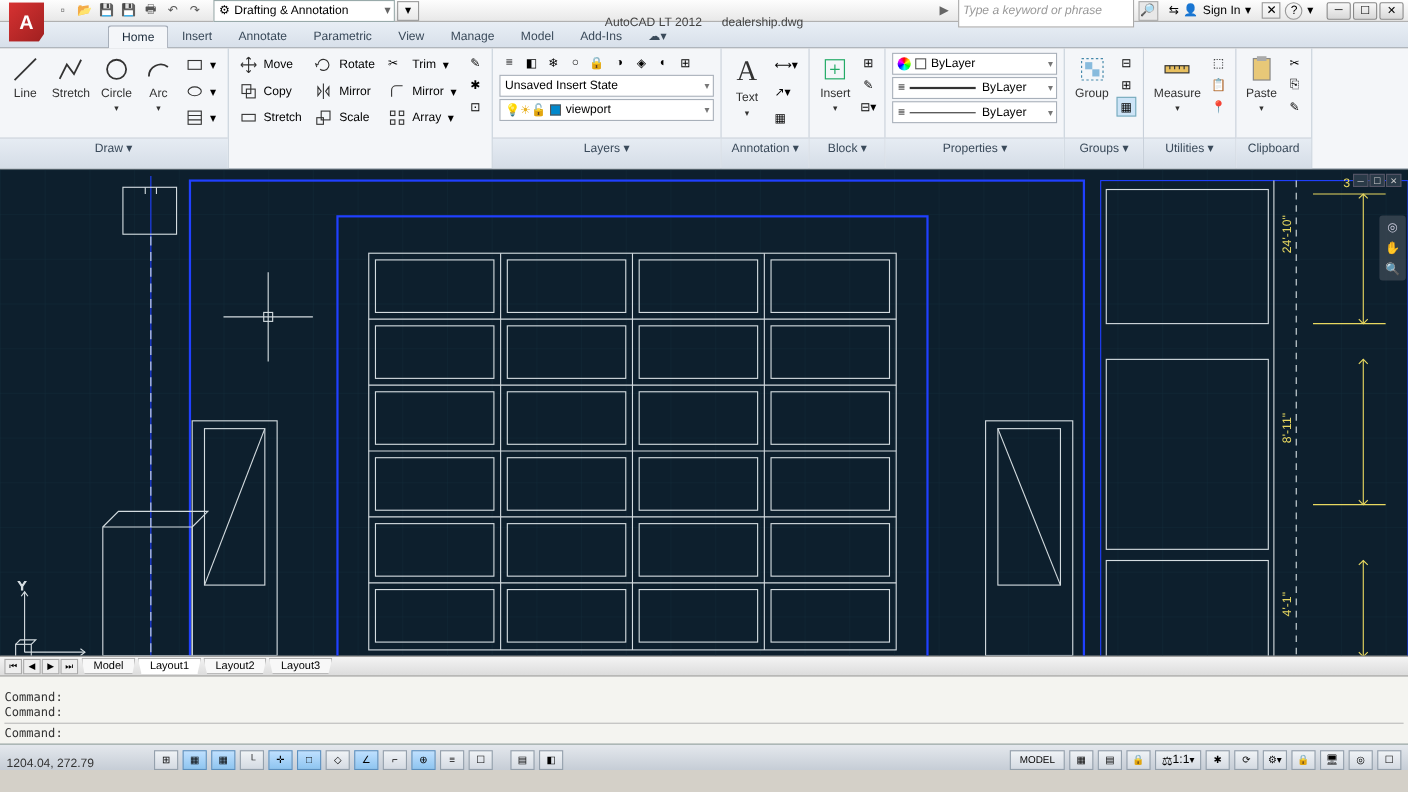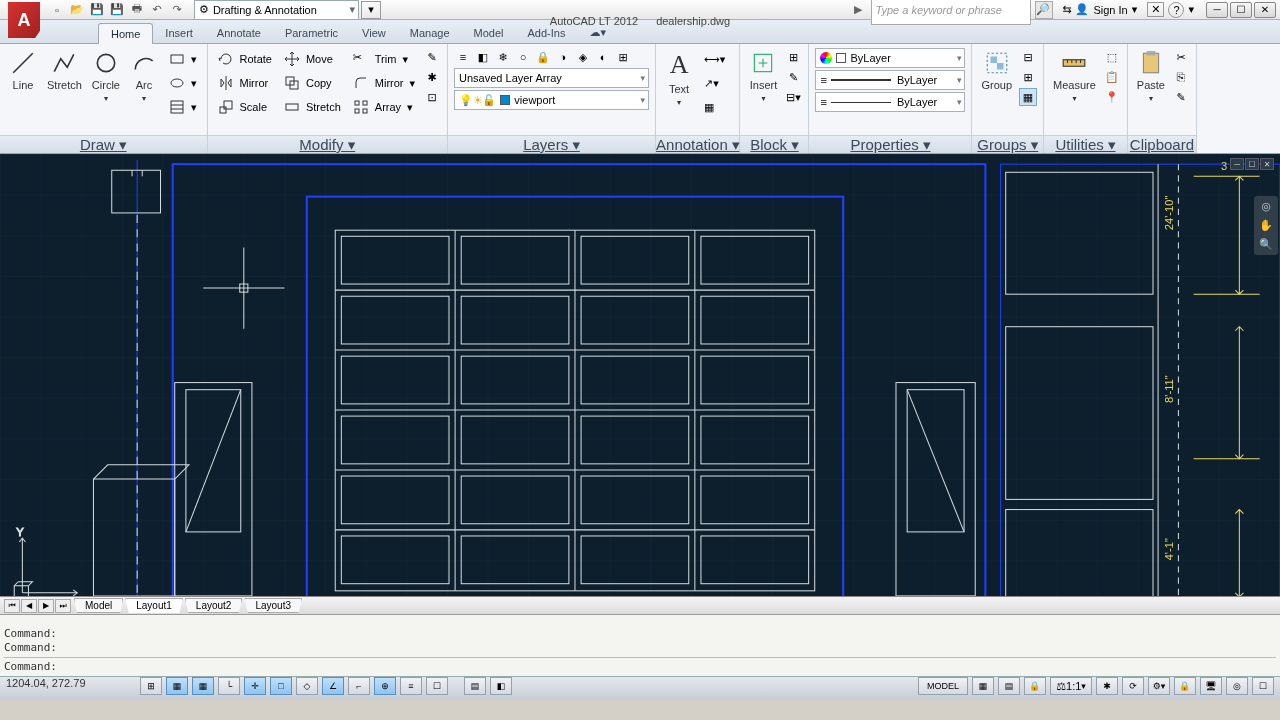--- a/index.html
+++ b/index.html
@@ -16,41 +16,41 @@
 .search-go { width:18px; height:18px; background:#e8e8e8; border:1px solid #aaa; display:flex; align-items:center; justify-content:center; }
 .signin { display:flex; gap:4px; align-items:center; margin:0 6px; }
 .win-btns { display:flex; gap:2px; margin-left:8px; }
 .win-btn { width:22px; height:16px; border:1px solid #888; background:linear-gradient(#f8f8f8,#d8d8d8); display:flex; align-items:center; justify-content:center; font-size:10px; border-radius:2px; }
 .tabstrip { height:24px; background:linear-gradient(#e8eef5,#d8e0ea); display:flex; align-items:flex-end; padding-left:50px; border-bottom:1px solid #a0a8b4; }
 .tab { padding:4px 12px; cursor:pointer; color:#3a4a5a; }
 .tab.active { background:#f4f6f9; border:1px solid #a0a8b4; border-bottom:none; border-radius:3px 3px 0 0; color:#1a2a3a; position:relative; top:1px;margin-left:48px; }
 .ribbon { height:110px; background:#f4f6f9; display:flex; border-bottom:1px solid #9aa5b0; }
 .panel { border-right:1px solid #c8d0da; display:flex; flex-direction:column; }
 .panel-body { flex:1; display:flex; padding:4px 6px; gap:4px; align-items:flex-start; }
-.panel-title { height:18px; background:linear-gradient(#e6ecf3,#d5dde7); text-align:center; font-size:15px; color:#3a4a5a; line-height:18px; border-top:1px solid #c8d0da;text-decoration:underline; }
+.panel-title { height:28px; background:linear-gradient(#e6ecf3,#d5dde7); text-align:center; font-size:11px; color:#3a4a5a; line-height:18px; border-top:1px solid #c8d0da; }
 .bigbtn { display:flex; flex-direction:column; align-items:center; gap:3px; padding:2px 3px; cursor:pointer; min-width:34px; }
 .bigbtn svg { width:26px; height:26px; }
 .bigbtn span { font-size:11px; color:#333; }
 .vstack { display:flex; flex-direction:column; gap:2px; }
 .rowbtn { display:flex; align-items:center; gap:6px; padding:1px 4px; cursor:pointer; height:22px; white-space:nowrap; }
 .rowbtn svg, .rowbtn .ic { width:16px; height:16px; flex-shrink:0; }
 .mini { width:18px; height:18px; border:1px solid transparent; display:flex; align-items:center; justify-content:center; cursor:pointer; }
 .long-dd { border:1px solid #a8b0ba; background:#fff; height:20px; display:flex; align-items:center; padding:0 14px 0 4px; position:relative; min-width:150px; }
 .long-dd::after { content:"▾"; position:absolute; right:3px; color:#777; font-size:9px; }
 .canvas-wrap { position:relative; height:442px; background:#0d1f2d; overflow:hidden; }
 .canvas-wrap svg { position:absolute; inset:0; }
 .viewport-ctrl { position:absolute; top:4px; right:6px; display:flex; gap:1px; }
 .viewport-ctrl div { width:14px; height:12px; background:#2a3a48; border:1px solid #556; color:#ccc; font-size:8px; display:flex; align-items:center; justify-content:center; }
 .layout-tabs { height:18px; background:linear-gradient(#f4f4f4,#dcdcdc); display:flex; align-items:center; border-top:1px solid #888; padding-left:4px; }
 .lt-nav { width:16px; height:14px; border:1px solid #aaa; background:#eee; margin-right:1px; display:flex; align-items:center; justify-content:center; font-size:8px; }
 .lt-tab { padding:1px 10px; border:1px solid #aaa; background:#f8f8f8; margin-left:2px; font-size:10px; cursor:pointer; clip-path:polygon(0 0,100% 0,94% 100%,6% 100%); }
 .lt-tab.active { background:#fff; font-weight:normal; border-bottom-color:#fff; }
 .cmd-area { height:62px; background:#f4f4f0; border-top:1px solid #999; padding:2px 4px; display:flex; flex-direction:column; justify-content:flex-end; }
 .cmd-line { color:#333; font-family:Consolas,monospace; font-size:11px; line-height:14px; }
-.statusbar { height:24px; background:linear-gradient(#e4e8ed,#c6cdd6); border-top:1px solid #9aa; display:flex; align-items:flex-start; padding:0 6px; gap:4px; }
+.statusbar { height:24px; background:linear-gradient(#e4e8ed,#c6cdd6); border-top:1px solid #9aa; display:flex; align-items:flex-end; padding:0 6px; gap:4px; }
 .coord { font-size:11px; color:#333; min-width:130px; }
 .sb-btn { width:22px; height:18px; border:1px solid #94a0ac; background:linear-gradient(#f0f3f6,#d4dae2); display:flex; align-items:center; justify-content:center; font-size:9px; cursor:pointer; }
 .sb-btn.on { background:linear-gradient(#bfe0ff,#8ec5f0); border-color:#5a90c0; }
 .sb-right { margin-left:auto; display:flex; gap:4px; align-items:center; }
 .ln-swatch { width:60px; height:2px; background:#333; }
 .dim-txt { fill:#e8d860; font-size:11px; }
 </style>
 </head>
 <body>
 
@@ -152,97 +152,96 @@
       </div>
     </div>
     <div class="panel-title">Draw ▾</div>
   </div>
 
   <div class="panel">
     <div class="panel-body">
       <div class="vstack">
         <div class="rowbtn">
             <svg viewBox="0 0 16 16">
+              <path d="M8 1v14M1 8h14M8 1l-2 2M8 1l2 2M8 15l-2-2M8 15l2-2M1 8l2-2M1 8l2 2M15 8l-2-2M15 8l-2 2" stroke="#333" fill="none"></path>
+            </svg>
+            <span>Move</span>
+          </div>
+        <div class="rowbtn">
+            <svg viewBox="0 0 16 16">
+              <rect x="2" y="2" width="8" height="8" fill="none" stroke="#333"></rect>
+              <rect x="6" y="6" width="8" height="8" fill="none" stroke="#333"></rect>
+            </svg>
+            <span>Copy</span>
+          </div>
+        <div class="rowbtn">
+            <svg viewBox="0 0 16 16">
+              <rect x="2" y="5" width="12" height="6" fill="none" stroke="#333"></rect>
+            </svg>
+            <span>Stretch</span>
+          </div>
+      </div>
+      <div class="vstack">
+        <div class="rowbtn">
+            <svg viewBox="0 0 16 16">
               <path d="M3 8a5 5 0 1 1 2 4" fill="none" stroke="#333"></path>
               <path d="M3 8l-2-1 1 3" stroke="#333" fill="none"></path>
             </svg>
             <span>Rotate</span>
           </div>
         <div class="rowbtn">
             <svg viewBox="0 0 16 16">
               <path d="M8 1v14M3 4l3 4-3 4zM13 4l-3 4 3 4z" fill="none" stroke="#333"></path>
             </svg>
             <span>Mirror</span>
           </div>
         <div class="rowbtn">
             <svg viewBox="0 0 16 16">
               <rect x="2" y="8" width="6" height="6" fill="none" stroke="#333"></rect>
               <rect x="6" y="2" width="8" height="8" fill="none" stroke="#333"></rect>
             </svg>
             <span>Scale</span>
-          </div>
-      </div>
-      <div class="vstack">
-        <div class="rowbtn">
-            <svg viewBox="0 0 16 16">
-              <path d="M8 1v14M1 8h14M8 1l-2 2M8 1l2 2M8 15l-2-2M8 15l2-2M1 8l2-2M1 8l2 2M15 8l-2-2M15 8l-2 2" stroke="#333" fill="none"></path>
-            </svg>
-            <span>Move</span>
-          </div>
-        <div class="rowbtn">
-            <svg viewBox="0 0 16 16">
-              <rect x="2" y="2" width="8" height="8" fill="none" stroke="#333"></rect>
-              <rect x="6" y="6" width="8" height="8" fill="none" stroke="#333"></rect>
-            </svg>
-            <span>Copy</span>
-          </div>
-        <div class="rowbtn">
-            <svg viewBox="0 0 16 16">
-              <rect x="2" y="5" width="12" height="6" fill="none" stroke="#333"></rect>
-            </svg>
-            <span>Stretch</span>
           </div>
       </div>
       <div class="vstack">
         <div class="rowbtn"><span class="ic">✂</span><span>Trim</span> ▾</div>
         <div class="rowbtn"><svg viewBox="0 0 16 16">
               <path d="M3 13V7a4 4 0 0 1 4-4h6" fill="none" stroke="#333"></path>
             </svg><span>Mirror</span> ▾</div>
         <div class="rowbtn"><svg viewBox="0 0 16 16">
               <rect x="2" y="2" width="4" height="4" fill="none" stroke="#333"></rect>
               <rect x="10" y="2" width="4" height="4" fill="none" stroke="#333"></rect>
               <rect x="2" y="10" width="4" height="4" fill="none" stroke="#333"></rect>
               <rect x="10" y="10" width="4" height="4" fill="none" stroke="#333"></rect>
             </svg><span>Array</span> ▾</div>
       </div>
       <div class="vstack">
         <div class="mini">✎</div>
         <div class="mini">✱</div>
         <div class="mini">⊡</div>
       </div>
     </div>
-    <div class="panel-title">Modify ▾</div>
   </div>
 
   <div class="panel">
     <div class="panel-body">
       <div class="vstack">
         <div style="display:flex;gap:2px">
           <div class="mini">≡</div>
           <div class="mini">◧</div>
           <div class="mini">❄</div>
           <div class="mini">○</div>
           <div class="mini">🔒</div>
           <div class="mini">◑</div>
           <div class="mini">◈</div>
           <div class="mini">◐</div>
           <div class="mini">⊞</div>
         </div>
         <div class="long-dd" style="min-width:195px">
-            <span>Unsaved Layer Array</span>
+            <span>Unsaved Insert State</span>
           </div>
         <div class="long-dd" style="min-width:195px">
           <span style="color:#e8b020">💡</span>
             <span style="color:#e8b020">☀</span>
             <span style="color:#555">🔓</span>
           <span style="width:10px;height:10px;background:#0088cc;border:1px solid #555;margin:0 4px"></span>
           <span>viewport</span>
         </div>
       </div>
     </div>

